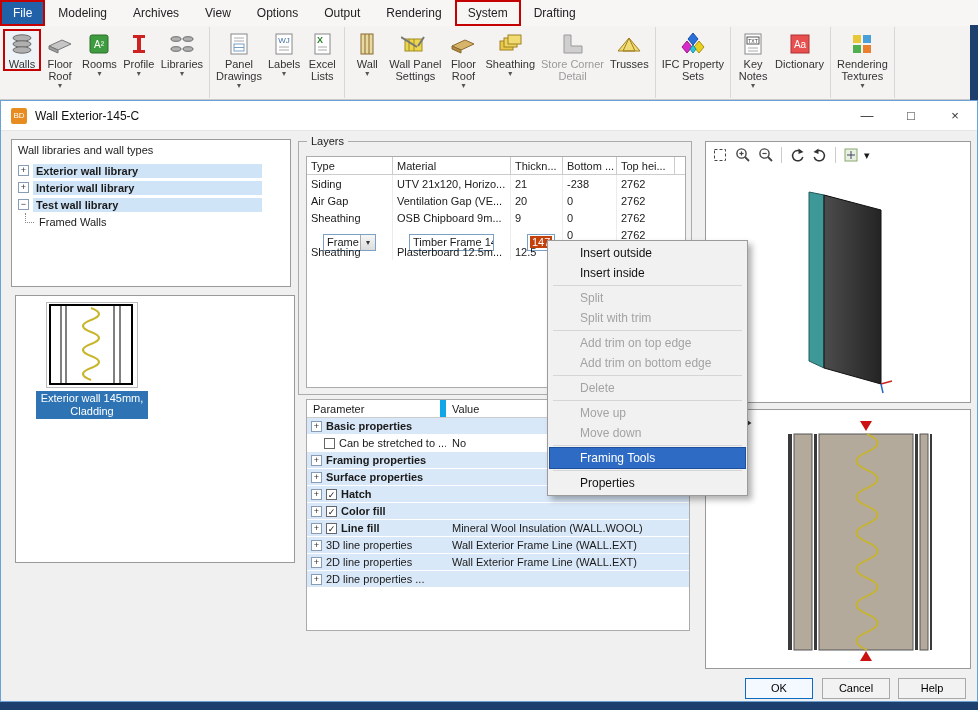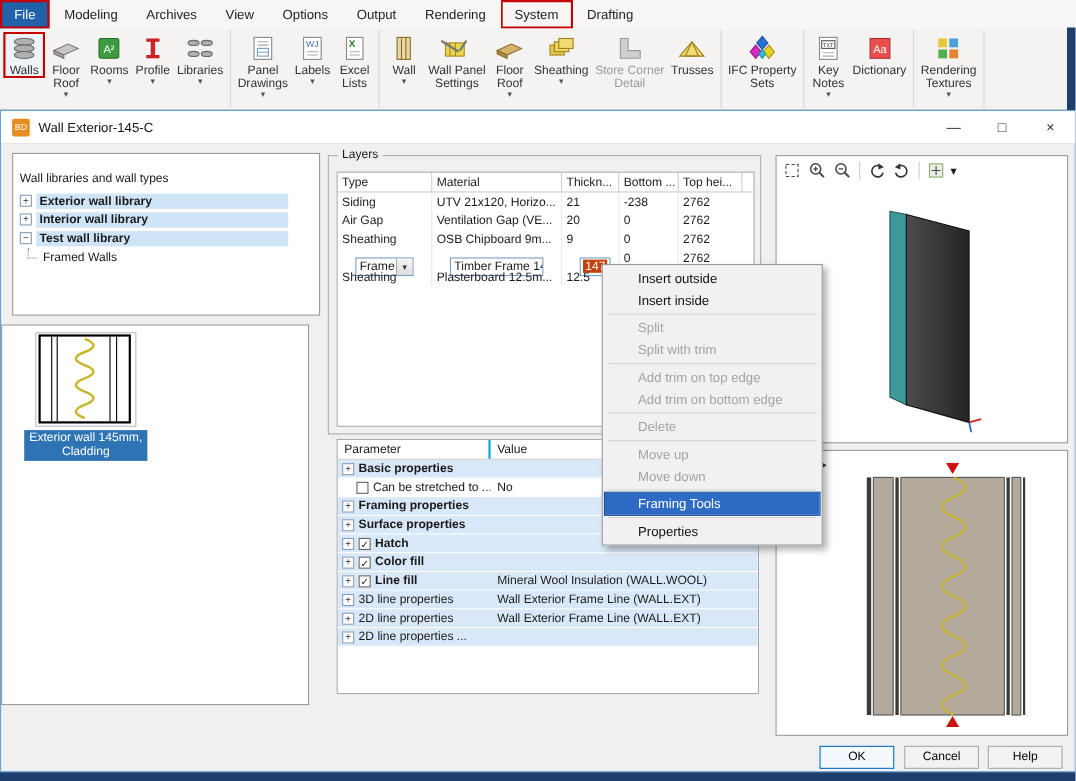--- a/index.html
+++ b/index.html
@@ -26,26 +26,26 @@
 
 #dialog{position:absolute;left:0;top:100px;width:978px;height:602px;background:#f0f0f0;border:1px solid #6ba2d6}
 #titlebar{position:absolute;left:0;top:0;width:100%;height:30px;background:#fff;display:flex;align-items:center;border-bottom:1px solid #e6e6e6}
 #app-icon{width:16px;height:16px;margin:0 8px 0 10px;background:#e78c20;color:#fff;font-size:8px;font-weight:normal;display:flex;align-items:center;justify-content:center;border-radius:2px}
 #dlg-title{font-size:12px;color:#111}
 #wctl-wrap{margin-left:auto;display:flex}
 .wctl{width:44px;height:30px;display:flex;align-items:center;justify-content:center;font-size:13px;color:#333}
 
 .panel{position:absolute;background:#fff;border:1px solid #9a9a9a}
 #tree-panel{left:10px;top:38px;width:280px;height:148px}
-#preview-panel{left:0;top:194px;width:280px;height:346px}
+#preview-panel{left:14px;top:194px;width:280px;height:268px}
 #view3d{left:704px;top:40px;width:266px;height:262px;overflow:hidden}
 #view2d{left:704px;top:308px;width:266px;height:260px;overflow:hidden}
 
 
-#tree-header{padding:16px 6px 6px;font-size:11px}
+#tree-header{padding:4px 6px 6px;font-size:11px}
 .titem{display:flex;align-items:center;height:17px;padding-left:6px}
 .xbox{width:11px;height:11px;border:1px solid #889db3;background:#fff;font-size:9px;line-height:9px;text-align:center;color:#333;flex:none}
 .tlabel{margin-left:4px;padding:1px 3px;font-weight:bold}
 .titem.sel .tlabel{background:#cfe4f7;flex:1;margin-right:28px}
 .titem.child{padding-left:13px}
 .titem.child .tlabel{font-weight:normal;margin-left:2px}
 .branch{width:9px;height:10px;border-left:1px dotted #888;border-bottom:1px dotted #888;margin-bottom:8px;flex:none}
 
 
 #thumb{position:absolute;left:30px;top:6px;width:92px;height:86px;border:1px solid #bbb;background:#fff}
@@ -63,21 +63,21 @@
 .frame-row .lc.c0,.frame-row .lc.c1,.frame-row .lc.c2{padding:16px}
 .combo{flex:1;height:17px;border:1px solid #7aa0c4;display:flex;align-items:center;background:#fff;padding-left:3px;overflow:hidden}
 .ddbtn{margin-left:auto;width:15px;height:15px;background:linear-gradient(#f6f6f6,#dcdcdc);border-left:1px solid #aaa;font-size:8px;display:flex;align-items:center;justify-content:center;flex:none;color:#333}
 .editsel{flex:1;height:17px;border:1px solid #7aa0c4;background:#fff;display:flex;align-items:center;padding:0 2px}
 .selx{background:#c2410c;color:#fff;padding:0 2px}
 
 
 #ptable{position:absolute;left:305px;top:298px;width:384px;height:232px;background:#fff;border:1px solid #ababab;overflow:hidden}
 .phead{display:flex;height:18px;border-bottom:1px solid #ccc;align-items:center}
 .phc{padding:0 6px;font-size:11px}
-.phc.p0{width:139px;border-right:2px solid #0ea5e9;height:100%;display:flex;align-items:center}
+.phc.p0{width:139px;border-right:6px solid #0ea5e9;height:100%;display:flex;align-items:center}
 .prow{display:flex;height:17px;align-items:center;border-bottom:1px solid #fff}
 .prow.blue{background:#d9e8f8}
 .pc{overflow:hidden;white-space:nowrap;font-size:11px}
 .pc.param{width:139px;display:flex;align-items:center;padding-left:4px;flex:none;height:100%}
 .pc.val{flex:1;padding-left:6px}
 .plabel{margin-left:4px}
 .plabel.b{font-weight:bold}
 .cb{width:11px;height:11px;border:1px solid #666;background:#fff;margin-left:4px;font-size:9px;line-height:10px;text-align:center;flex:none;color:#111}
 .cb.lone{margin-left:13px}
 

